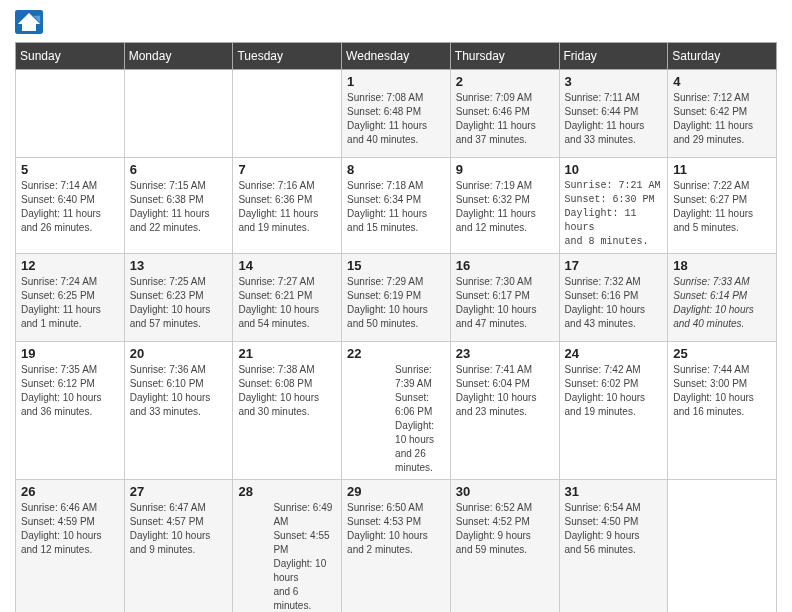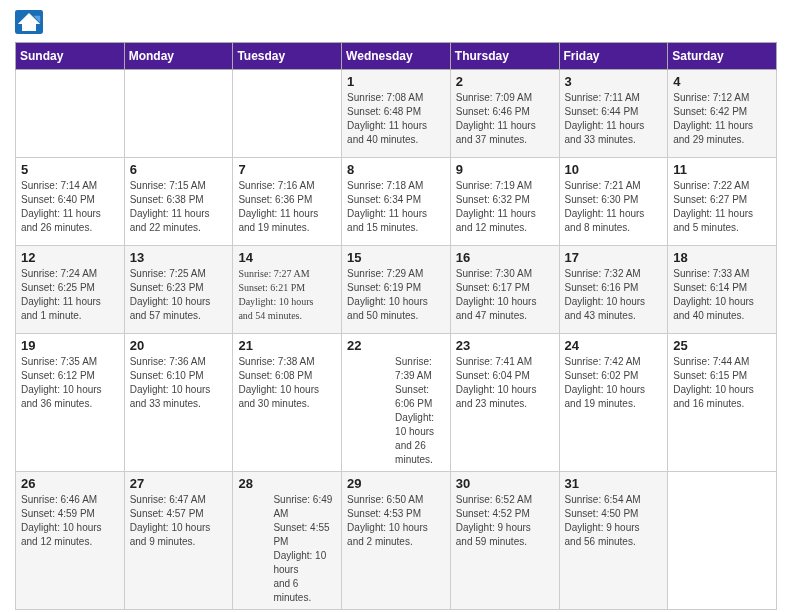--- a/index.html
+++ b/index.html
@@ -46,24 +46,24 @@
     .location-title {
       font-size: 14px;
       color: #555;
     }
     table {
       width: 100%;
       border-collapse: collapse;
       table-layout: fixed;
     }
     thead tr th {
-      background-color: #4c1d95;
+      background-color: #404040;
       color: #fff;
       font-size: 12px;
-      font-weight: bold;
+      font-weight: normal;
       padding: 6px 4px;
       text-align: left;
       border: 1px solid #aaa;
     }
     tbody tr td {
       vertical-align: top;
       border: 1px solid #ccc;
       padding: 4px 5px;
       font-size: 9.5px;
       color: #333;
@@ -186,21 +186,21 @@
         </td>
         <td>
           <span class="day-number">9</span>
           <div class="cell-info" style="white-space: pre-line;">Sunrise: 7:19 AM
 Sunset: 6:32 PM
 Daylight: 11 hours
 and 12 minutes.</div>
         </td>
         <td>
           <span class="day-number">10</span>
-          <div class="cell-info" style="white-space: pre-line;">Sunrise: 7:21 AM
+          <div class="cell-info" style="white-space: pre-line; font-family: Liberation Mono, monospace;">Sunrise: 7:21 AM
 Sunset: 6:30 PM
 Daylight: 11 hours
 and 8 minutes.</div>
         </td>
         <td>
           <span class="day-number">11</span>
           <div class="cell-info" style="white-space: pre-line;">Sunrise: 7:22 AM
 Sunset: 6:27 PM
 Daylight: 11 hours
 and 5 minutes.</div>
@@ -216,21 +216,21 @@
         </td>
         <td>
           <span class="day-number">13</span>
           <div class="cell-info" style="white-space: pre-line;">Sunrise: 7:25 AM
 Sunset: 6:23 PM
 Daylight: 10 hours
 and 57 minutes.</div>
         </td>
         <td>
           <span class="day-number">14</span>
-          <div class="cell-info" style="white-space: pre-line; font-family: Liberation Serif, serif;">Sunrise: 7:27 AM
+          <div class="cell-info" style="white-space: pre-line;">Sunrise: 7:27 AM
 Sunset: 6:21 PM
 Daylight: 10 hours
 and 54 minutes.</div>
         </td>
         <td>
           <span class="day-number">15</span>
           <div class="cell-info" style="white-space: pre-line;">Sunrise: 7:29 AM
 Sunset: 6:19 PM
 Daylight: 10 hours
 and 50 minutes.</div>
@@ -244,21 +244,21 @@
         </td>
         <td>
           <span class="day-number">17</span>
           <div class="cell-info" style="white-space: pre-line;">Sunrise: 7:32 AM
 Sunset: 6:16 PM
 Daylight: 10 hours
 and 43 minutes.</div>
         </td>
         <td>
           <span class="day-number">18</span>
-          <div class="cell-info" style="white-space: pre-line;">Sunrise: 7:33 AM
+          <div class="cell-info" style="white-space: pre-line; font-style: italic;">Sunrise: 7:33 AM
 Sunset: 6:14 PM
 Daylight: 10 hours
 and 40 minutes.</div>
         </td>
       </tr>
       <tr>
         <td>
           <span class="day-number">19</span>
           <div class="cell-info" style="white-space: pre-line;">Sunrise: 7:35 AM
 Sunset: 6:12 PM
@@ -296,21 +296,21 @@
         <td>
           <span class="day-number">24</span>
           <div class="cell-info" style="white-space: pre-line;">Sunrise: 7:42 AM
 Sunset: 6:02 PM
 Daylight: 10 hours
 and 19 minutes.</div>
         </td>
         <td>
           <span class="day-number">25</span>
           <div class="cell-info" style="white-space: pre-line;">Sunrise: 7:44 AM
-Sunset: 6:15 PM
+Sunset: 3:00 PM
 Daylight: 10 hours
 and 16 minutes.</div>
         </td>
       </tr>
       <tr>
         <td>
           <span class="day-number">26</span>
           <div class="cell-info" style="white-space: pre-line;">Sunrise: 6:46 AM
 Sunset: 4:59 PM
 Daylight: 10 hours

